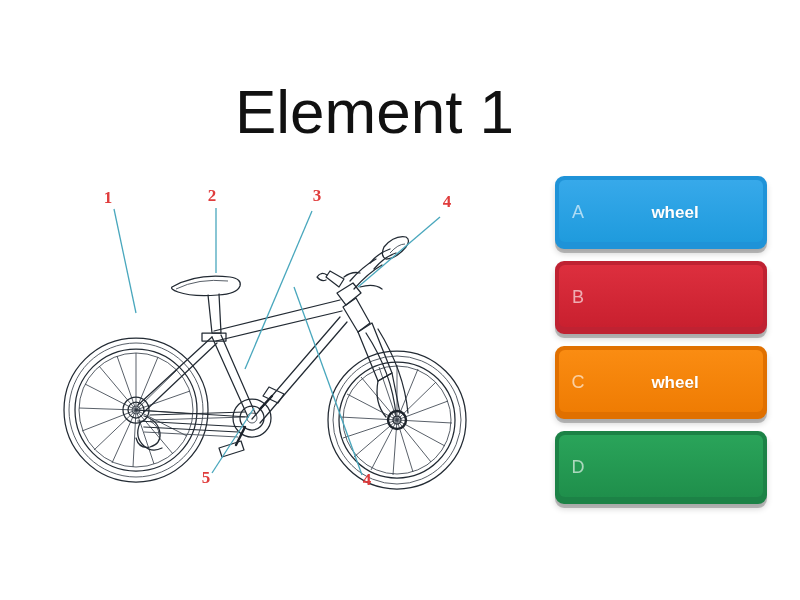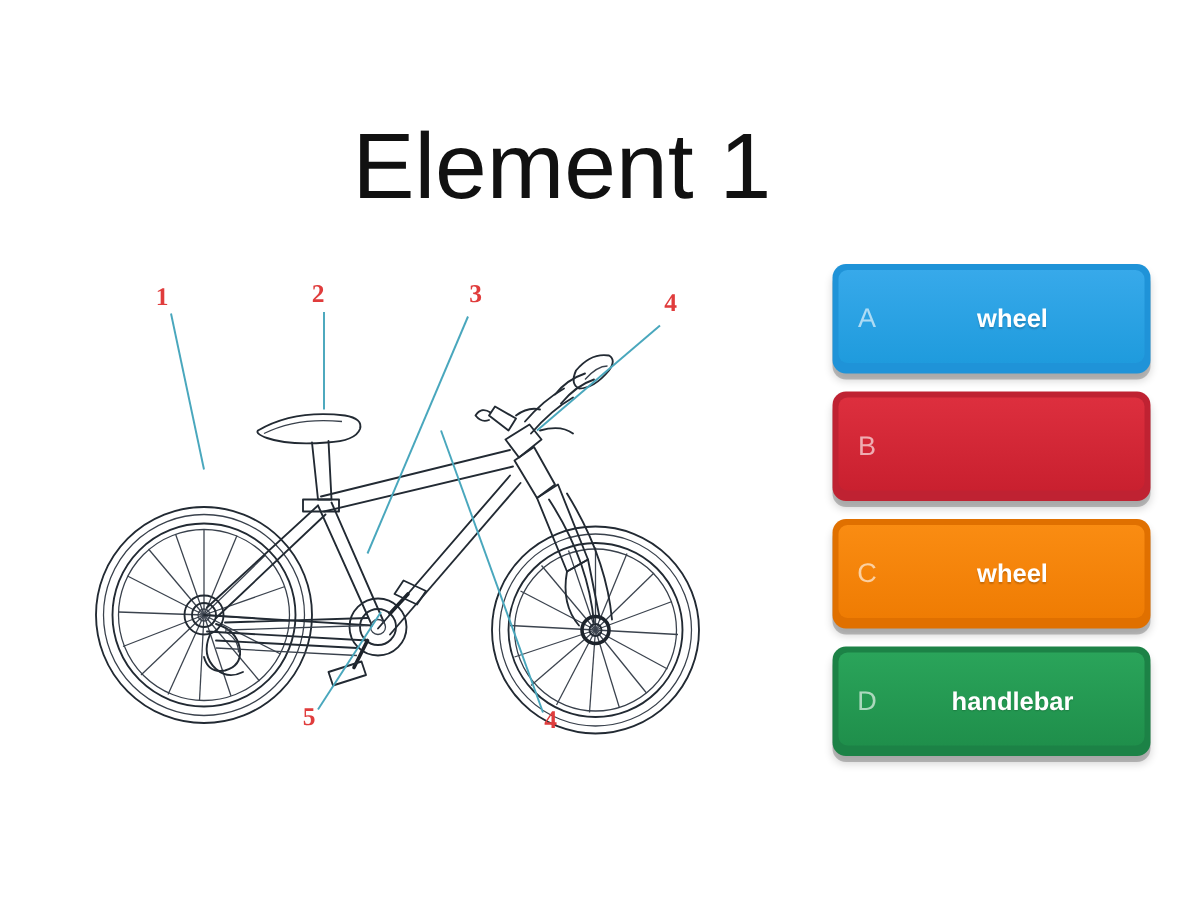--- a/index.html
+++ b/index.html
@@ -291,17 +291,16 @@
 
     <div class="answer c">
       <div class="inner"></div>
       <span class="letter">C</span>
       <span class="label">wheel</span>
     </div>
 
     <div class="answer d">
       <div class="inner"></div>
       <span class="letter">D</span>
-      <span class="label">handlebar</span>
     </div>
 
   </div>
 </div>
 
 </body></html>

